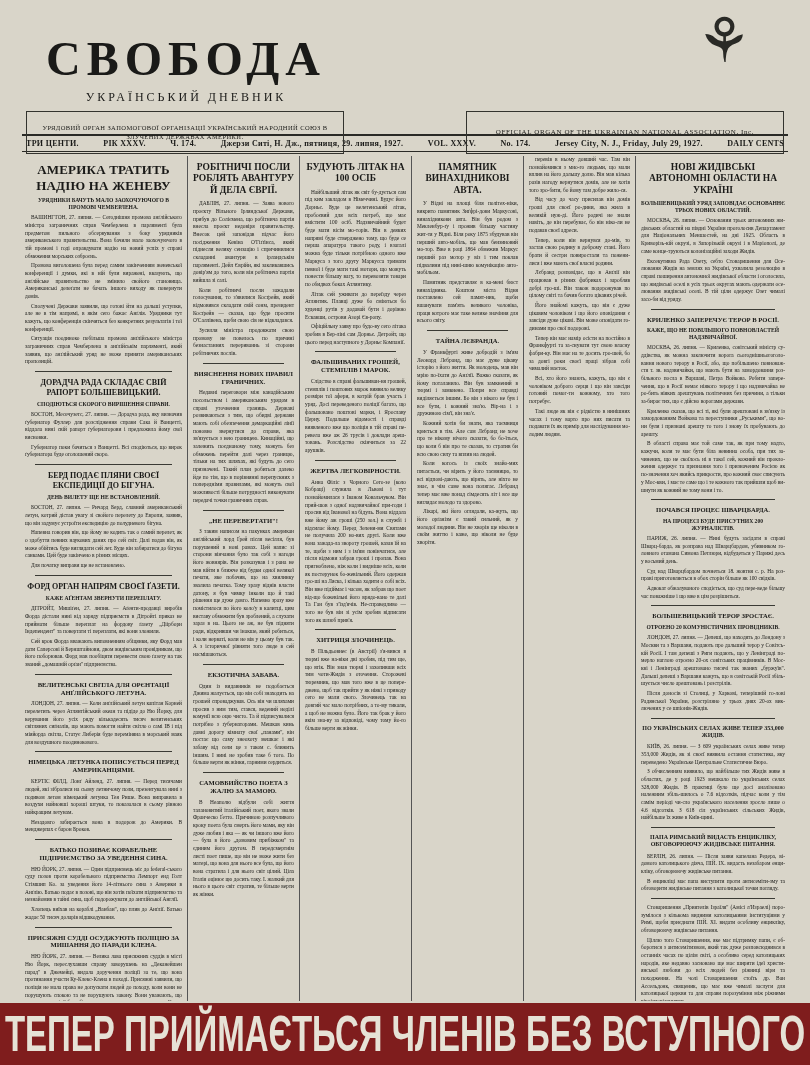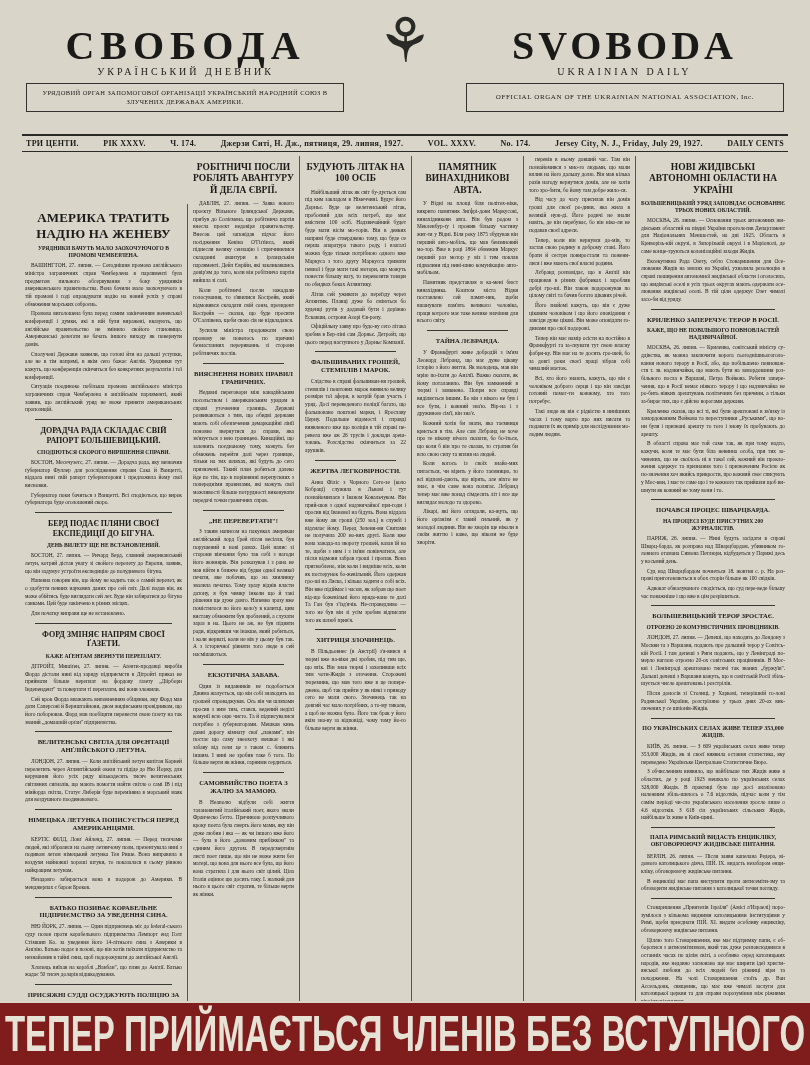--- a/index.html
+++ b/index.html
@@ -35,31 +35,32 @@
     align-items: flex-start;
     justify-content: space-between;
   }
   .mast-left, .mast-right {
     width: 320px;
     text-align: center;
   }
   .mast-title {
     font-family: "Liberation Serif", serif;
     font-weight: bold;
-    font-size: 40px;
+    font-size: 48px;
     letter-spacing: 6px;
     line-height: 1;
-    margin-top: 12px;
+    margin-top: 21px;
   }
   .mast-title.right {
     letter-spacing: 4px;
   }
   .mast-sub {
-    font-size: 10px;
+    font-size: 12px;
     letter-spacing: 3px;
+    margin-top: 7px;
   }
   .mast-center {
     width: 120px;
     text-align: center;
     position: relative;
   }
   .trident {
     font-size: 62px;
     line-height: 1;
     color: #2a2a26;
@@ -70,21 +71,21 @@
     display: flex;
     justify-content: space-between;
     margin-top: 6px;
   }
   .mast-box {
     width: 318px;
     border: 1px solid #33332e;
     font-size: 6.5px;
     line-height: 1.45;
     text-align: center;
-    padding: 4px 6px;
+    padding: 11px 6px;
     box-sizing: border-box;
     letter-spacing: 0.4px;
   }
   .mast-box.right {
     display: flex;
     align-items: center;
     justify-content: center;
     font-size: 7px;
     letter-spacing: 0.6px;
   }
@@ -112,21 +113,21 @@
   .col {
     box-sizing: border-box;
     padding: 0 5px;
     font-size: 5.4px;
     line-height: 1.42;
     text-align: justify;
     overflow: hidden;
     border-right: 1px solid #555;
   }
   .col:last-child { border-right: none; }
-  .c1 { width: 168px; margin-top: 48px; }
+  .c1 { width: 168px; }
   .c2 { width: 112px; }
   .c3 { width: 112px; }
   .c4 { width: 112px; }
   .c5 { width: 112px; }
   .c6 { width: 154px; }
 
   .hl {
     text-align: center;
     font-weight: bold;
     line-height: 1.2;
@@ -182,24 +183,20 @@
 <div class="page">
 
   <div class="masthead">
     <div class="mast-row">
       <div class="mast-left">
         <div class="mast-title">СВОБОДА</div>
         <div class="mast-sub">УКРАЇНСЬКИЙ ДНЕВНИК</div>
       </div>
       <div class="mast-center">
         <div class="trident">⚘</div>
-      </div>
-      <div class="mast-right">
-        <div class="mast-title right">SVOBODA</div>
-        <div class="mast-sub">UKRAINIAN DAILY</div>
       </div>
     </div>
     <div class="mast-boxes">
       <div class="mast-box">УРЯДОВИЙ ОРГАН ЗАПОМОГОВОЇ ОРГАНІЗАЦІЇ УКРАЇНСЬКИЙ НАРОДНИЙ СОЮЗ В ЗЛУЧЕНИХ ДЕРЖАВАХ АМЕРИКИ.</div>
       <div class="mast-box right">OFFICIAL ORGAN OF THE UKRAINIAN NATIONAL ASSOCIATION, Inc.</div>
     </div>
   </div>
 
   <div class="folio">
     <span>ТРИ ЦЕНТИ.</span>
@@ -225,21 +222,21 @@
         <div class="sub">СПОДІЮТЬСЯ СКОРОГО ВИРІШЕННЯ СПРАВИ.</div>
         <p>БОСТОН, Месечузетс, 27. липня. — Дорадча рада, яку визначив ґубернатор Фуллер для розслідження справи Сака й Ванцетті, віддала нині свій рапорт ґубернаторови і предложила йому свої висновки.</p>
         <p>Губернатор поки бачиться з Ванцетті. Всі сподіються, що вирок ґубернатора буде оголошений скоро.</p>
         <div class="rule"></div>
         <div class="hl hl-md">БЕРД ПОДАЄ ПЛЯНИ СВОЄЇ ЕКСПЕДИЦІЇ ДО БІГУНА.</div>
         <div class="sub">ДЕНЬ ВИЛЕТУ ЩЕ НЕ ВСТАНОВЛЕНИЙ.</div>
         <p>БОСТОН, 27. липня. — Ричард Берд, славний американський летун, котрий дістав увагу зі свойого перелету до Европи, заявив, що він задумує устроїти експедицію до полудневого бігуна.</p>
         <p>Напевна говорив він, що йому не кодить так о самий перелет, як о здобуття певних наукових даних про сей світ. Далі подав він, як може обійтись буде виглядати сей лет. Буде він забиратися до бігуна санками. Цей буде закінчено в різних місцях.</p>
         <p>Для початку виправи ще не встановлено.</p>
         <div class="rule"></div>
-        <div class="hl hl-md">ФОРД ЗМІНЯЄ НАПРЯМ СВОЄЇ ҐАЗЕТИ.</div>
+        <div class="hl hl-md">ФОРД ОРГАН НАПРЯМ СВОЄЇ ҐАЗЕТИ.</div>
         <div class="sub">КАЖЕ АҐЕНТАМ ЗВЕРНУТИ ПЕРЕПЛАТУ.</div>
         <p>ДІТРОЙТ, Мишіґен, 27. липня. — Аґенти-продавці виробів Форда дістали нині від заряду підприємств в Дітройті приказ не приймати більше переплат на фордову ґазету „Діірборн Індепендент" та повертати ті переплати, які вони зложили.</p>
         <p>Сей крок Форда вважають виповненням обіцянки, яку Форд мав дати Саперсові й Бернштайнови, двом жидівським провідникам, що його поборював. Форд мав пообіцяти перевести свою ґазету на так званий „домашній орґан" підприємства.</p>
         <div class="rule"></div>
         <div class="hl hl-sm">ВЕЛИТЕНСЬКІ СВІТЛА ДЛЯ ОРЄНТАЦІЇ АНҐЛІЙСЬКОГО ЛЕТУНА.</div>
         <p>ЛОНДОН, 27. липня. — Коли анґлійський летун капітан Корней перелетить через Атлянтійський океан та підіде до Ню Йорку, для керування його усіх ряду кількадесять тисяч велитенських світляних сиґналів, що мають помогти найти світло о самі ІВ і під міяйорда світла, Статує Либерія буде переміняна в морський маяк для воздушного поодинокового.</p>
         <div class="rule"></div>
         <div class="hl hl-sm">НІМЕЦЬКА ЛЕТУНКА ПОПИСУЄТЬСЯ ПЕРЕД АМЕРИКАНЦЯМИ.</div>
         <p>КЕРТІС ФІЛД, Лонґ Айленд, 27. липня. — Перед тисячами людей, які зібралися на сьому летничому поли, презентувала нині з подивом летом німецький летунка Тея Рише. Вона виправила в воздухи найновші хороші штуки, то показалася в сьому рівною найкращим летунам.</p>
         <p>Незадовго забирається вона в подорож до Америки. В менджерпах є барон Броков.</p>

